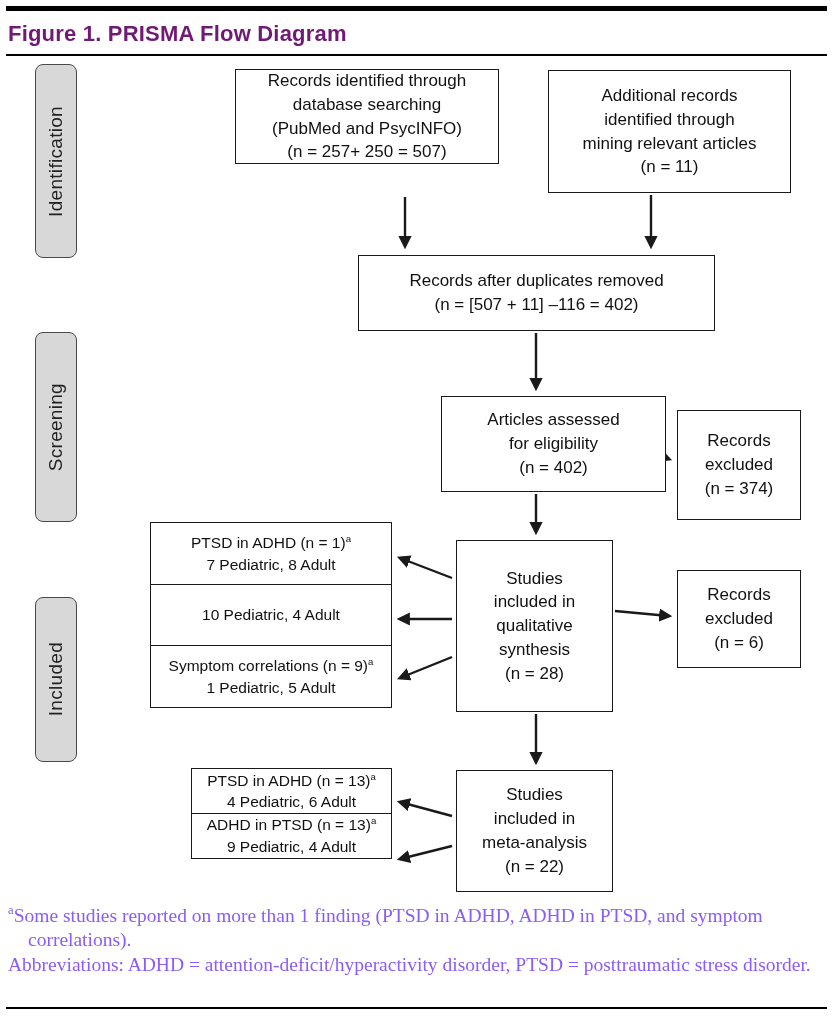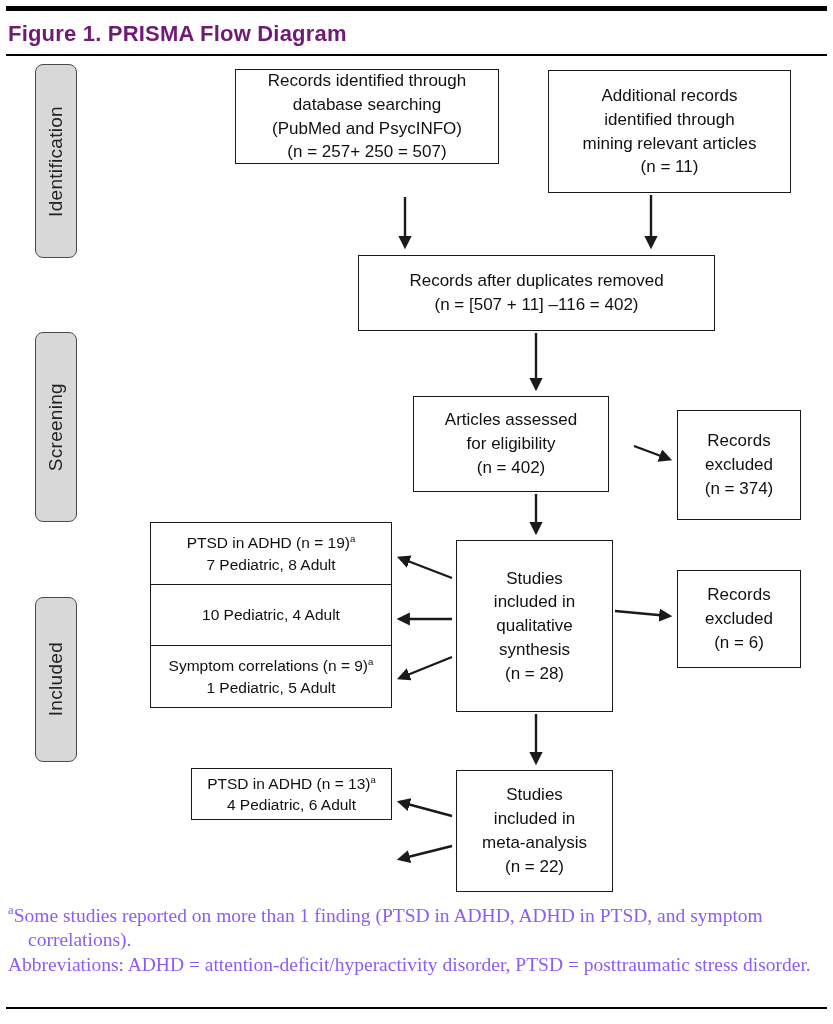--- a/index.html
+++ b/index.html
@@ -42,21 +42,21 @@
     font-size: 17px; line-height: 1.4; padding: 4px;
   }
 
   .stackcol { position: absolute; left: 150px; width: 242px; }
   .stackbox {
     border: 1.7px solid #1a1a1a; background: #fff;
     text-align: center; font-size: 15.5px; line-height: 1.4;
     height: 63px; margin-top: -1.7px;
     display: flex; flex-direction: column; justify-content: center;
   }
-  .stackcol.meta .stackbox { height: 52px; margin-left: 41px; }
+  .stackcol.meta .stackbox { height: 46px; margin-left: 41px; }
   .stackbox sup { font-size: 0.62em; }
 
   .footnotes {
     position: absolute; left: 8px; top: 902px; width: 820px;
     font-family: "Liberation Serif", serif; font-size: 19.5px;
     line-height: 1.27; color: #8b5cf6;
   }
   .footnote { padding-left: 20px; text-indent: -20px; }
   .footnote sup { font-size: 0.65em; }
 </style>
@@ -105,41 +105,41 @@
 (n = 257+ 250 = 507)</div>
 
   <div class="flowbox" style="left:548px; top:70px; width:243px; height:123px;">Additional records
 identified through
 mining relevant articles
 (n = 11)</div>
 
   <div class="flowbox" style="left:358px; top:255px; width:357px; height:76px;">Records after duplicates removed
 (n = [507 + 11] –116 = 402)</div>
 
-  <div class="flowbox" style="left:413px; top:396px; width:196px; height:96px;">Articles assessed
+  <div class="flowbox" style="left:441px; top:396px; width:225px; height:96px;">Articles assessed
 for eligibility
 (n = 402)</div>
 
   <div class="flowbox" style="left:677px; top:410px; width:124px; height:110px;">Records
 excluded
 (n = 374)</div>
 
   <div class="flowbox" style="left:456px; top:540px; width:157px; height:172px;">Studies
 included in
 qualitative
 synthesis
 (n = 28)</div>
 
   <div class="flowbox" style="left:677px; top:570px; width:124px; height:98px;">Records
 excluded
 (n = 6)</div>
 
   <div class="stackcol" style="top:524px;">
     <div class="stackbox">
-      <div><span>PTSD in ADHD (n = 19)</span><sup>a</sup></div>
+      <div><span>PTSD in ADHD (n = 1)</span><sup>a</sup></div>
       <div>7 Pediatric, 8 Adult</div>
     </div>
     <div class="stackbox">
       <div>10 Pediatric, 4 Adult</div>
     </div>
     <div class="stackbox">
       <div><span>Symptom correlations (n = 9)</span><sup>a</sup></div>
       <div>1 Pediatric, 5 Adult</div>
     </div>
   </div>
@@ -147,20 +147,24 @@
   <div class="flowbox" style="left:456px; top:770px; width:157px; height:122px;">Studies
 included in
 meta-analysis
 (n = 22)</div>
 
   <div class="stackcol meta" style="top:770px;">
     <div class="stackbox">
       <div><span>PTSD in ADHD (n = 13)</span><sup>a</sup></div>
       <div>4 Pediatric, 6 Adult</div>
     </div>
+    <div class="stackbox">
+      <div><span>ADHD in PTSD (n = 13)</span><sup>a</sup></div>
+      <div>9 Pediatric, 4 Adult</div>
+    </div>
   </div>
 
   <div class="footnotes">
     <div class="footnote"><sup>a</sup><span>Some studies reported on more than 1 finding (PTSD in ADHD, ADHD in PTSD, and symptom correlations).</span></div>
     <div class="footnote"><span>Abbreviations: ADHD = attention-deficit/hyperactivity disorder, PTSD = posttraumatic stress disorder.</span></div>
   </div>
 
   <div class="bottom-rule"></div>
 
 </div>

